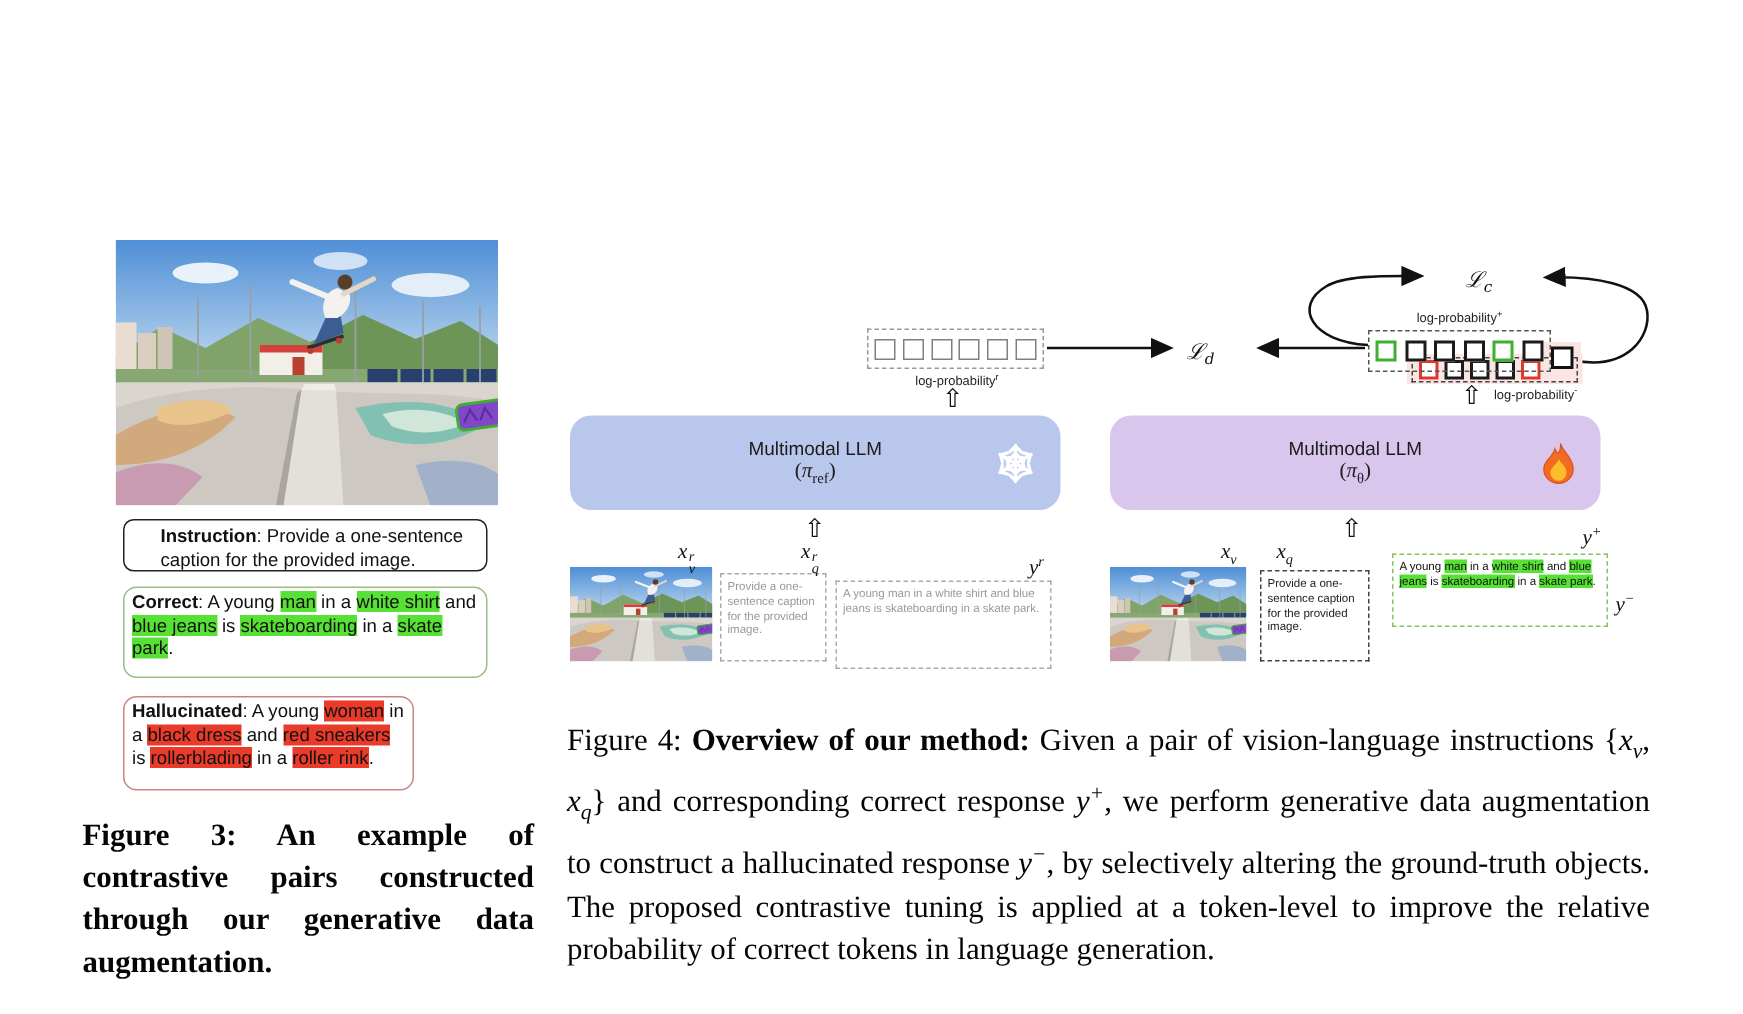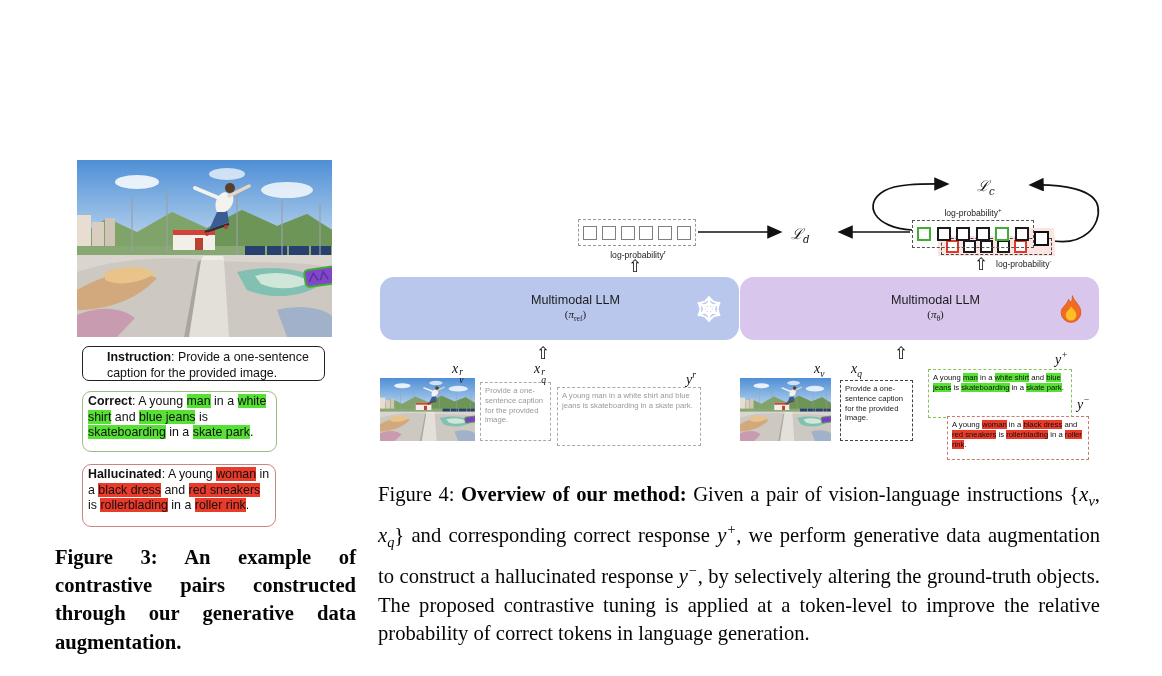--- a/index.html
+++ b/index.html
@@ -32,23 +32,23 @@
   .pinkpad{position:absolute;background:var(--pink_bg);z-index:1;}
   .negborder{position:absolute;border:1.3px dashed #444;box-sizing:border-box;z-index:1;}
   .sq-extra{position:absolute;width:15px;height:15px;box-sizing:border-box;border:2.2px solid #111;
             background:#fff;z-index:3;}
   .lp{position:absolute;font-size:8.6px;color:#222;z-index:4;}
   .lp sup{font-size:72%;}
   .uparr{position:absolute;font-family:"DejaVu Sans",sans-serif;font-size:17px;line-height:17px;color:#111;}
   .loss{position:absolute;font-family:"DejaVu Serif",serif;font-style:italic;font-size:14.5px;}
   .loss sub{font-size:70%;}
   .llm{position:absolute;width:327px;height:63px;border-radius:14px;display:flex;
-       flex-direction:column;align-items:center;justify-content:center;gap:1px;padding-left:32px;}
+       flex-direction:column;align-items:center;justify-content:center;gap:1px;}
   .llm .t1{font-size:12.6px;color:#1c1c1c;}
-  .llm .t2{font-family:"Liberation Serif",serif;font-size:11px;color:#1c1c1c;}
+  .llm .t2{font-family:"Liberation Serif",serif;font-size:14px;color:#1c1c1c;}
   .llm .t2 i{font-style:italic;}
   .llm .t2 sub{font-size:70%;}
   .llm .icon{position:absolute;right:16px;top:50%;transform:translateY(-50%);}
   .dbox{position:absolute;box-sizing:border-box;border:1.3px dashed #aaa;background:#fff;
         padding:3px 4px;font-size:7.7px;line-height:9.8px;}
   .mlab{position:absolute;font-family:"Liberation Serif",serif;font-style:italic;font-size:14px;color:#111;}
   .mlab sub,.mlab sup{font-size:68%;}
   .stk{display:inline-flex;flex-direction:column;font-size:68%;line-height:0.78;
        vertical-align:-30%;margin-left:1px;}
 </style>
@@ -116,21 +116,21 @@
       <line x1="152" y1="36" x2="172" y2="26" stroke="#e8d6c4" stroke-width="3.5" stroke-linecap="round"></line>
       <circle cx="153" cy="28" r="5" fill="#5a3d2b"></circle>
     </g>
   </svg>
 </div>
 
   <div class="f3box" style="left:82px;top:346px;width:243px;height:35px;border:1.4px solid #222;border-radius:7px;line-height:16px;padding-left:24px;">
     <span><span class="b">Instruction</span><span>: Provide a one-sentence caption for the provided image.</span></span>
   </div>
 
-  <div class="f3box" style="left:82px;top:391px;width:195px;height:61px;border:1.4px solid #9cbc80;">
+  <div class="f3box" style="left:82px;top:391px;width:243px;height:61px;border:1.4px solid #9cbc80;">
     <span><span class="b">Correct</span><span>: A young </span><span class="hl-green">man</span><span> in a </span><span class="hl-green">white shirt</span><span> and </span><span class="hl-green">blue jeans</span><span> is </span><span class="hl-green">skateboarding</span><span> in a </span><span class="hl-green">skate park</span><span>.</span></span>
   </div>
 
   <div class="f3box" style="left:82px;top:464px;width:194px;height:63px;border:1.4px solid #c98484;">
     <span><span class="b">Hallucinated</span><span>: A young </span><span class="hl-red">woman</span><span> in a </span><span class="hl-red">black dress</span><span> and </span><span class="hl-red">red sneakers</span><span> is </span><span class="hl-red">rollerblading</span><span> in a </span><span class="hl-red">roller rink</span><span>.</span></span>
   </div>
 
   <div class="cap" style="left:55px;top:543px;width:301px;height:122px;font-weight:bold;"><span>Figure 3: An example of contrastive pairs constructed through our generative data augmentation.</span></div>
 
   <svg class="arrowsvg" width="1162" height="676">
@@ -379,20 +379,17 @@
   <div class="dbox" style="left:840px;top:380px;width:73px;height:61px;color:#222;border-color:#444;">
     <span><span>Provide a one-sentence caption for the provided image.</span></span>
   </div>
   <span class="mlab" style="left:851px;top:361px;"><i>x</i><sub>q</sub></span>
 
   <div class="dbox" style="left:928px;top:369px;width:144px;height:49px;color:#111;border-color:var(--green_border);border-width:1.5px;">
     <span><span>A young </span><span class="hl-green">man</span><span> in a </span><span class="hl-green">white shirt</span><span> and </span><span class="hl-green">blue jeans</span><span> is </span><span class="hl-green">skateboarding</span><span> in a </span><span class="hl-green">skate park</span><span>.</span></span>
   </div>
   <span class="mlab" style="left:1055px;top:350px;"><i>y</i><sup>+</sup></span>
 
-  <div class="dbox" style="left:947px;top:416px;width:142px;height:44px;color:#111;border-color:var(--red_border);border-width:1.5px;">
-    <span><span>A young </span><span class="hl-red">woman</span><span> in a </span><span class="hl-red">black dress</span><span> and </span><span class="hl-red">red sneakers</span><span> is </span><span class="hl-red">rollerblading</span><span> in a </span><span class="hl-red">roller rink</span><span>.</span></span>
-  </div>
   <span class="mlab" style="left:1077px;top:395px;"><i>y</i><sup>−</sup></span>
 
   <div class="cap" style="left:378px;top:480px;width:722px;height:175px;"><span>Figure 4: </span><span class="b">Overview of our method:</span><span> Given a pair of vision-language instructions {</span><span class="mi">x</span><span class="msub">v</span><span>, </span><span class="mi">x</span><span class="msub">q</span><span>} and corresponding correct response </span><span class="mi">y</span><span class="msup">+</span><span>, we perform generative data augmentation to construct a hallucinated response </span><span class="mi">y</span><span class="msup">−</span><span>, by selectively altering the ground-truth objects. The proposed contrastive tuning is applied at a token-level to improve the relative probability of correct tokens in language generation.</span></div>
 
 </div>
 
 </body></html>

